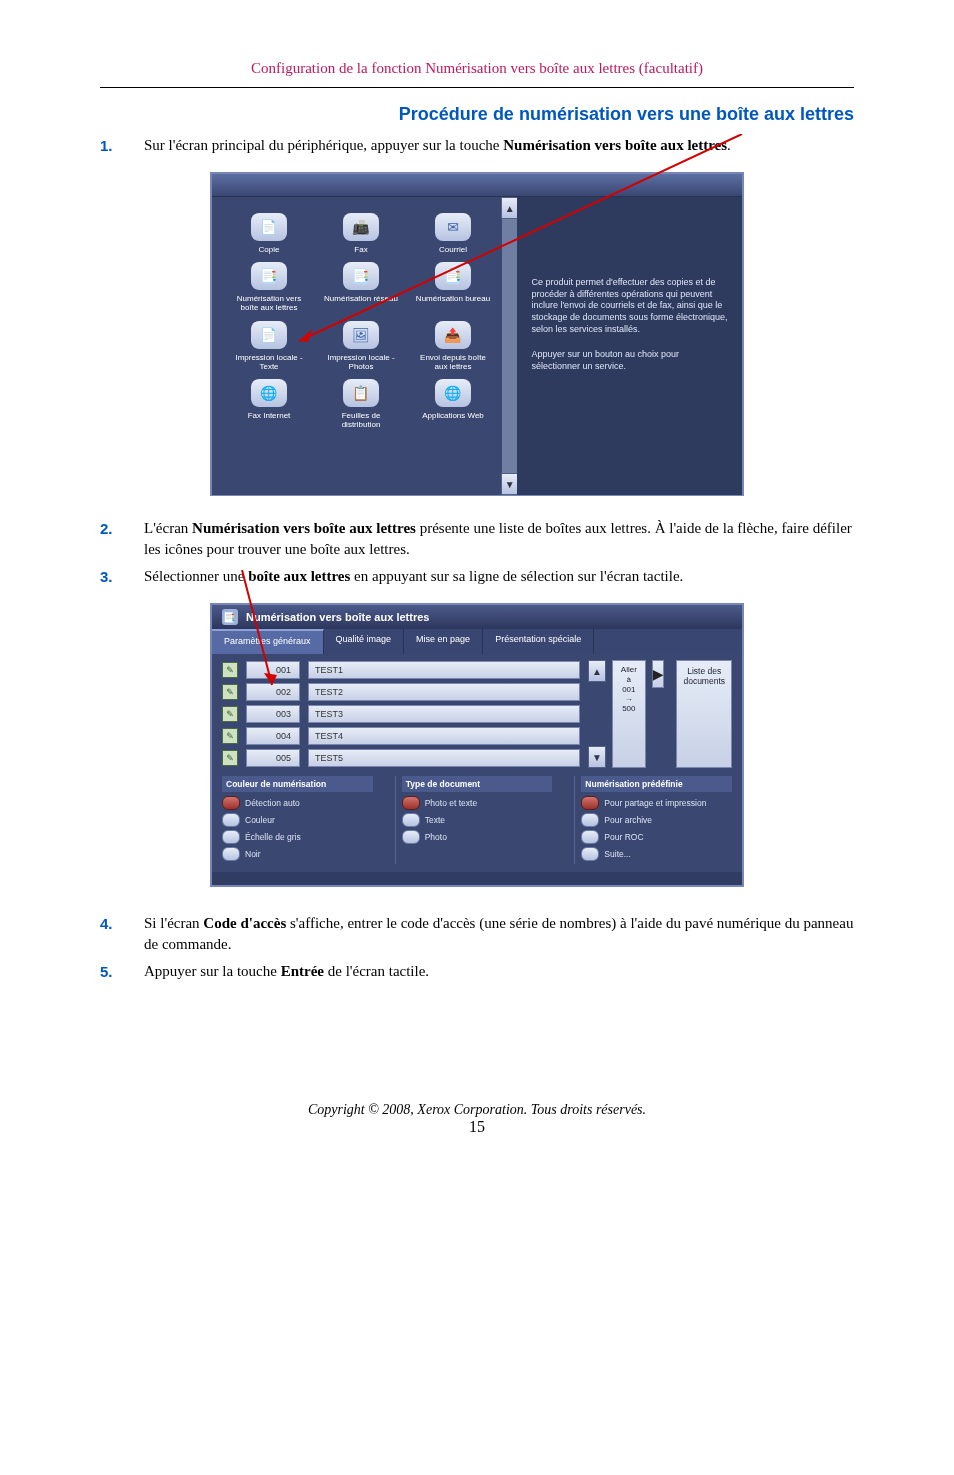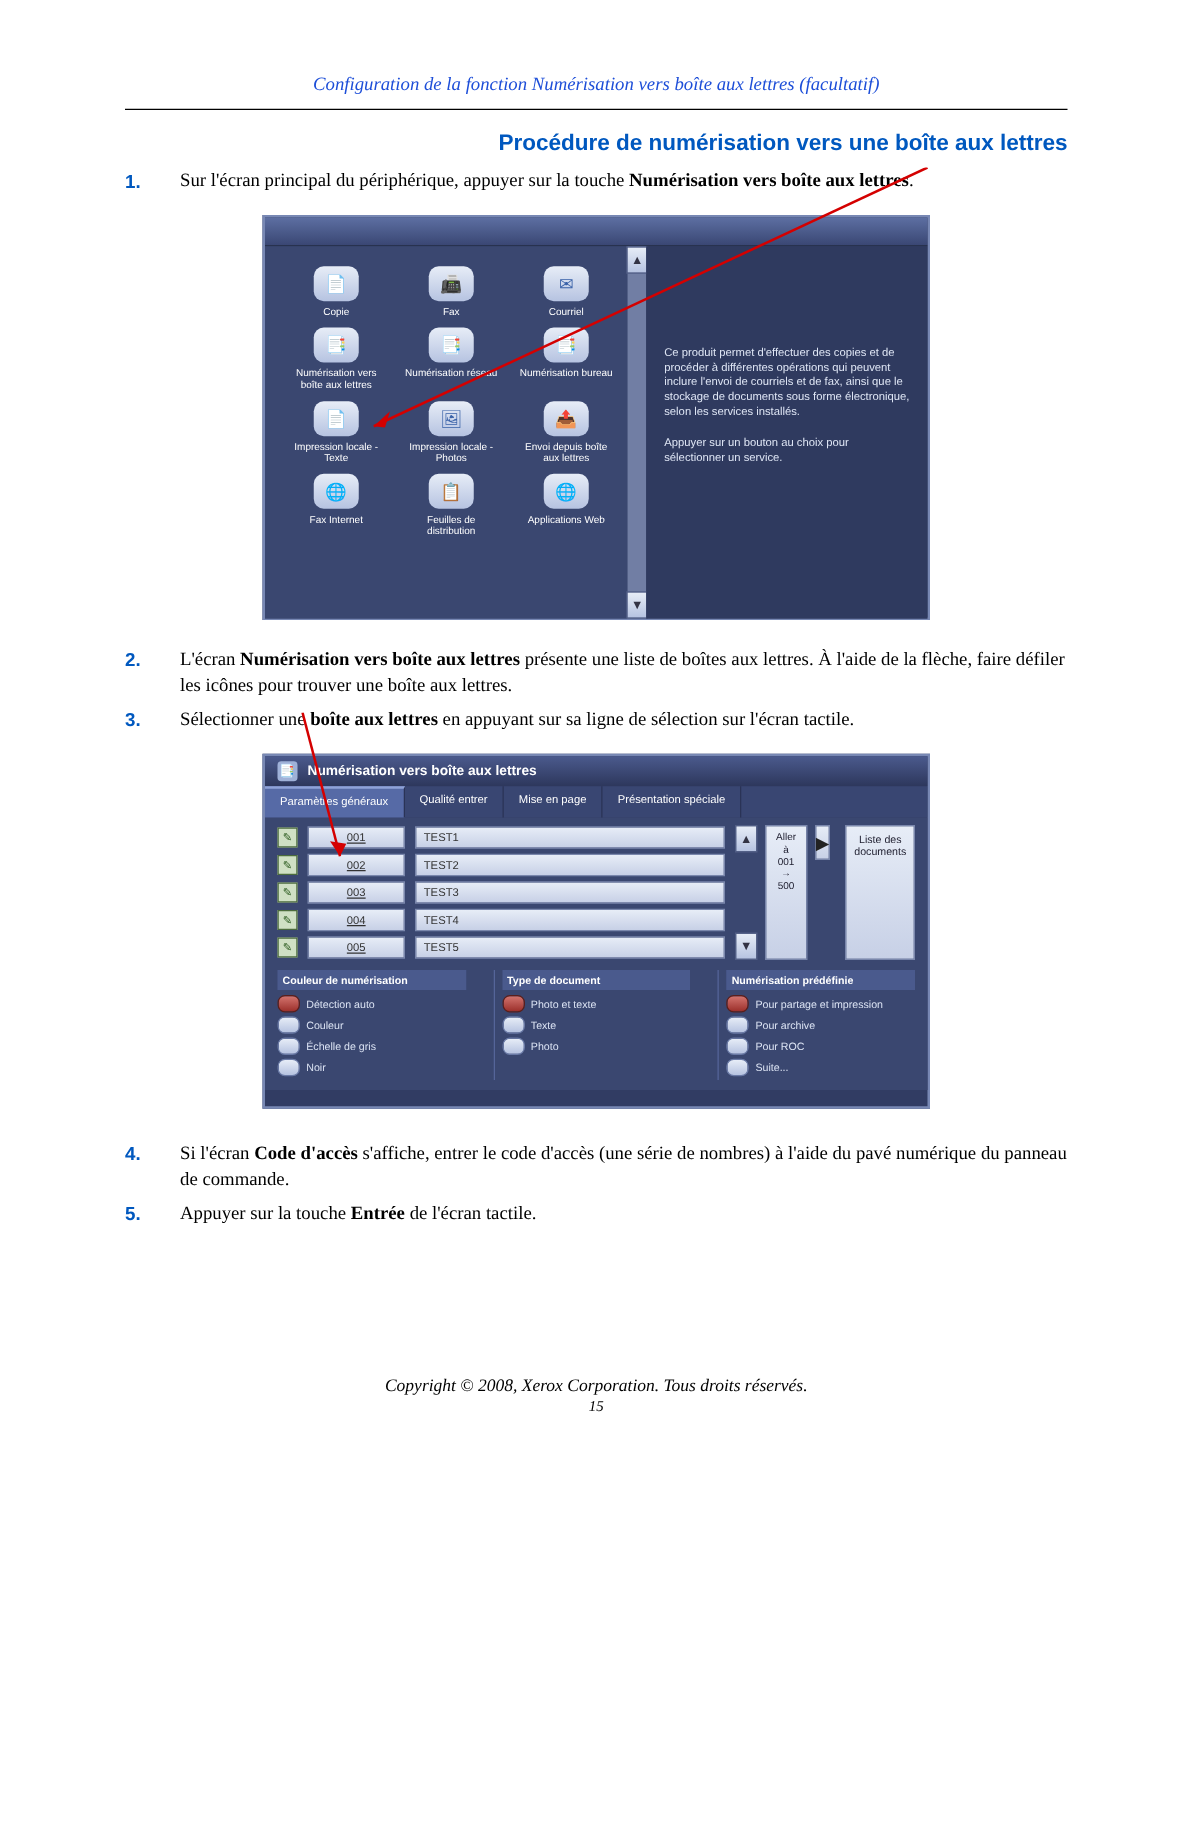--- a/index.html
+++ b/index.html
@@ -6,25 +6,24 @@
     margin: 0;
     padding: 0;
     font-family: Georgia, 'Times New Roman', serif;
     background: #fff;
     width: 954px;
   }
   .page {
     padding: 60px 100px 40px 100px;
   }
   .header-title {
-    font-style: italic;
     text-align: center;
     font-size: 15px;
     margin-bottom: 10px;
-    color: #1d4ed8;
+    color: #be185d;
   }
   .hr {
     border: none;
     border-top: 1px solid #000;
     margin: 8px 0 16px 0;
   }
   .section-heading {
     color: #0058bf;
     font-family: Arial, Helvetica, sans-serif;
     font-weight: bold;
@@ -179,24 +178,23 @@
   }
   .mrow .micon {
     width: 14px; height: 14px;
     background: #cfe0c4; border: 1px solid #4c6c3d;
     display: inline-flex; align-items: center; justify-content: center;
     color: #2c5c20; font-size: 9px;
   }
   .mrow .mnum {
     width: 36px;
     background: linear-gradient(#e7edf7, #c7d0e6);
-    color: #333; text-align: center; padding: 3px 20px;
+    color: #333; text-align: right; padding: 3px 8px;
     border: 1px solid #7a87ac;
     font-size: 9px;
-    text-decoration: underline;
   }
   .mrow .mname {
     flex: 1;
     background: linear-gradient(#e7edf7, #c7d0e6);
     color: #333; padding: 3px 6px;
     border: 1px solid #7a87ac;
     font-size: 9px;
   }
   .scroll2 {
     width: 16px;
@@ -270,22 +268,21 @@
 
   .footer {
     text-align: center;
     font-style: italic;
     font-size: 14px;
     color: #000;
     margin-top: 120px;
   }
   .pagenum {
     text-align: center;
-    font-style: italic;
-    font-size: 12px;
+    font-size: 16px;
   }
 </style>
 </head>
 <body>
 
 <div class="page">
 
   <div class="header-title">Configuration de la fonction Numérisation vers boîte aux lettres (facultatif)</div>
   <hr class="hr">
 
@@ -390,21 +387,21 @@
     <svg class="arrow2" viewBox="0 0 240 180">
       <line x1="60" y1="0" x2="90" y2="115" stroke="#d40000" stroke-width="2"></line>
       <polygon points="90,115 82,103 95,105" fill="#d40000"></polygon>
     </svg>
     <div class="titlebar2">
       <span class="ticon">📑</span>
       <span>Numérisation vers boîte aux lettres</span>
     </div>
     <div class="tabs" id="tabs">
         <div class="tab active">Paramètres généraux</div>
-        <div class="tab">Qualité entrer</div>
+        <div class="tab">Qualité image</div>
         <div class="tab">Mise en page</div>
         <div class="tab">Présentation spéciale</div>
       </div>
 
     <div class="list-area">
       <div class="mlist" id="mlist">
           <div class="mrow">
             <span class="micon">✎</span>
             <span class="mnum">001</span>
             <span class="mname">TEST1</span>

